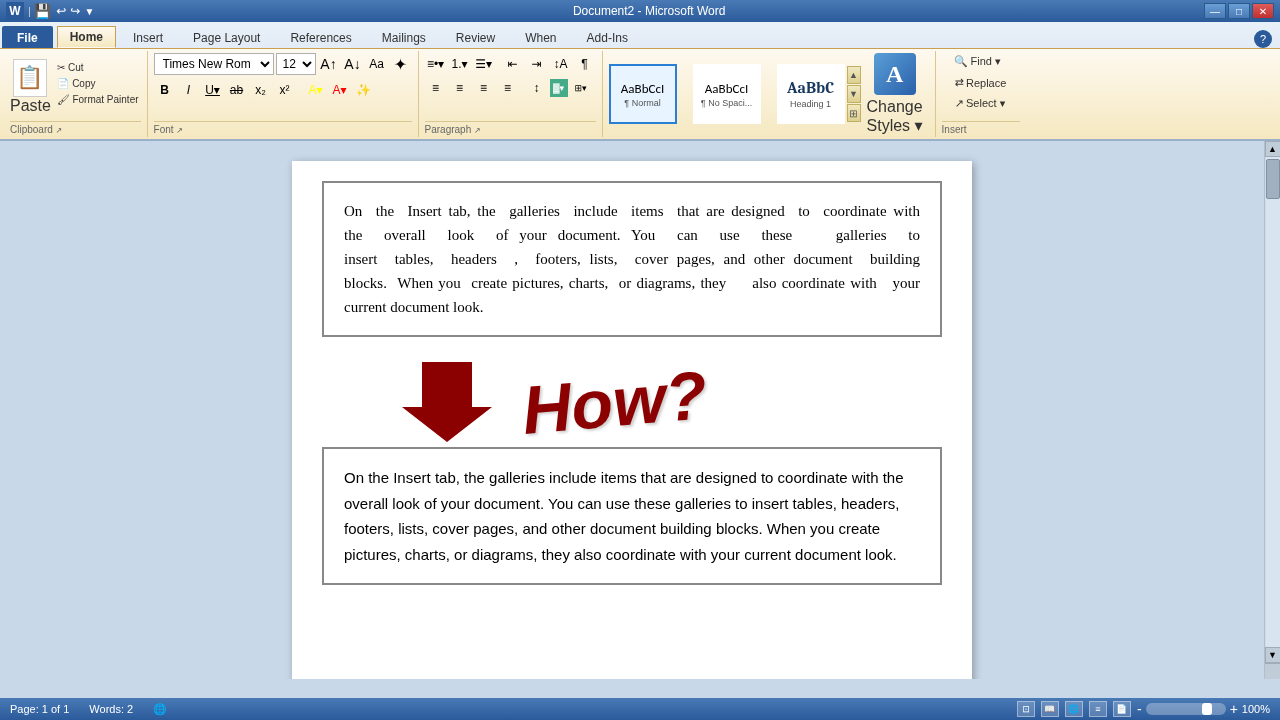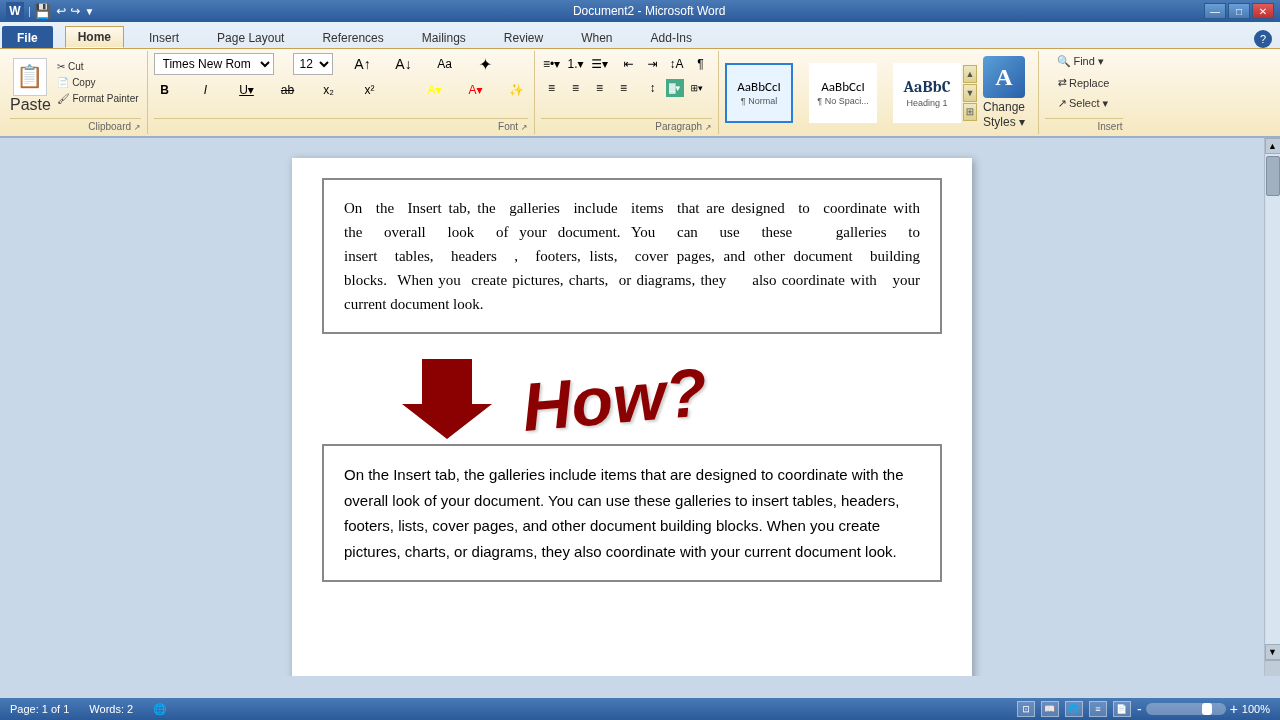--- a/index.html
+++ b/index.html
@@ -36,21 +36,21 @@
     .ribbon {
       background: linear-gradient(to bottom, #e8f0f8, #d0dff0);
       border-bottom: 2px solid #9ab0c8;
       font-family: 'Segoe UI', Arial, sans-serif;
     }
     .ribbon-tabs {
       display: flex;
       align-items: flex-end;
       height: 26px;
       padding: 0 2px;
-      gap: 12px;
+      gap: 4px;
     }
     .ribbon-tab {
       padding: 4px 12px;
       font-size: 12px;
       cursor: pointer;
       border: 1px solid transparent;
       border-bottom: none;
       background: transparent;
       color: #333;
       height: 22px;
@@ -89,21 +89,21 @@
       min-width: fit-content;
     }
     .ribbon-group:last-child { border-right: none; }
     .ribbon-group-label {
       font-size: 10px;
       color: #666;
       margin-top: auto;
       padding-top: 2px;
       border-top: 1px solid #d8c890;
       width: 100%;
-      text-align: right;
+      text-align: left;
     }
     .ribbon-controls {
       display: flex;
       align-items: center;
       gap: 2px;
       flex: 1;
     }
 
     
     .clipboard-group { min-width: 70px; }
@@ -121,21 +121,21 @@
       background: white;
       padding: 0 4px;
     }
     .size-select {
       width: 40px; height: 22px;
       font-size: 12px;
       border: 1px solid #b0b0b0;
       background: white;
       padding: 0 2px;
     }
-    .font-row { display: flex; align-items: flex-start; gap: 19px; margin-bottom: 2px; }
+    .font-row { display: flex; align-items: flex-start; gap: 2px; margin-bottom: 2px; }
     .font-btn {
       width: 22px; height: 22px;
       border: 1px solid transparent;
       background: transparent;
       cursor: pointer;
       display: flex; align-items: center; justify-content: center;
       font-size: 12px;
     }
     .font-btn.bold { font-weight: bold; }
     .font-btn.italic { font-style: italic; }
@@ -446,21 +446,21 @@
           </div>
 
         </div>
         <div class="styles-scroll">
           <div class="styles-scroll-btn">▲</div>
           <div class="styles-scroll-btn">▼</div>
           <div class="styles-scroll-btn" style="font-size:10px;">⊞</div>
         </div>
         <div style="display:flex;flex-direction:column;align-items:center;cursor:pointer;padding:0 6px;">
           <div style="width:42px;height:42px;background:linear-gradient(135deg,#5a9fd8,#2a60a9);border-radius:4px;display:flex;align-items:center;justify-content:center;color:white;font-size:24px;font-weight:bold;font-family:serif;margin-bottom:2px;">A</div>
-          <span style="font-size:12px;color:#333;text-align:center;line-height:1.2;">Change<br>Styles ▾</span>
+          <span style="font-size:16px;color:#333;text-align:center;line-height:1.2;">Change<br>Styles ▾</span>
         </div>
       </div>
     </div>
 
     <div class="ribbon-group editing-group" style="min-width:90px;">
       <div style="flex:1;display:flex;flex-direction:column;gap:4px;">
         <div class="edit-btn">
           <span>🔍</span>
           <span>Find ▾</span>
         </div>

